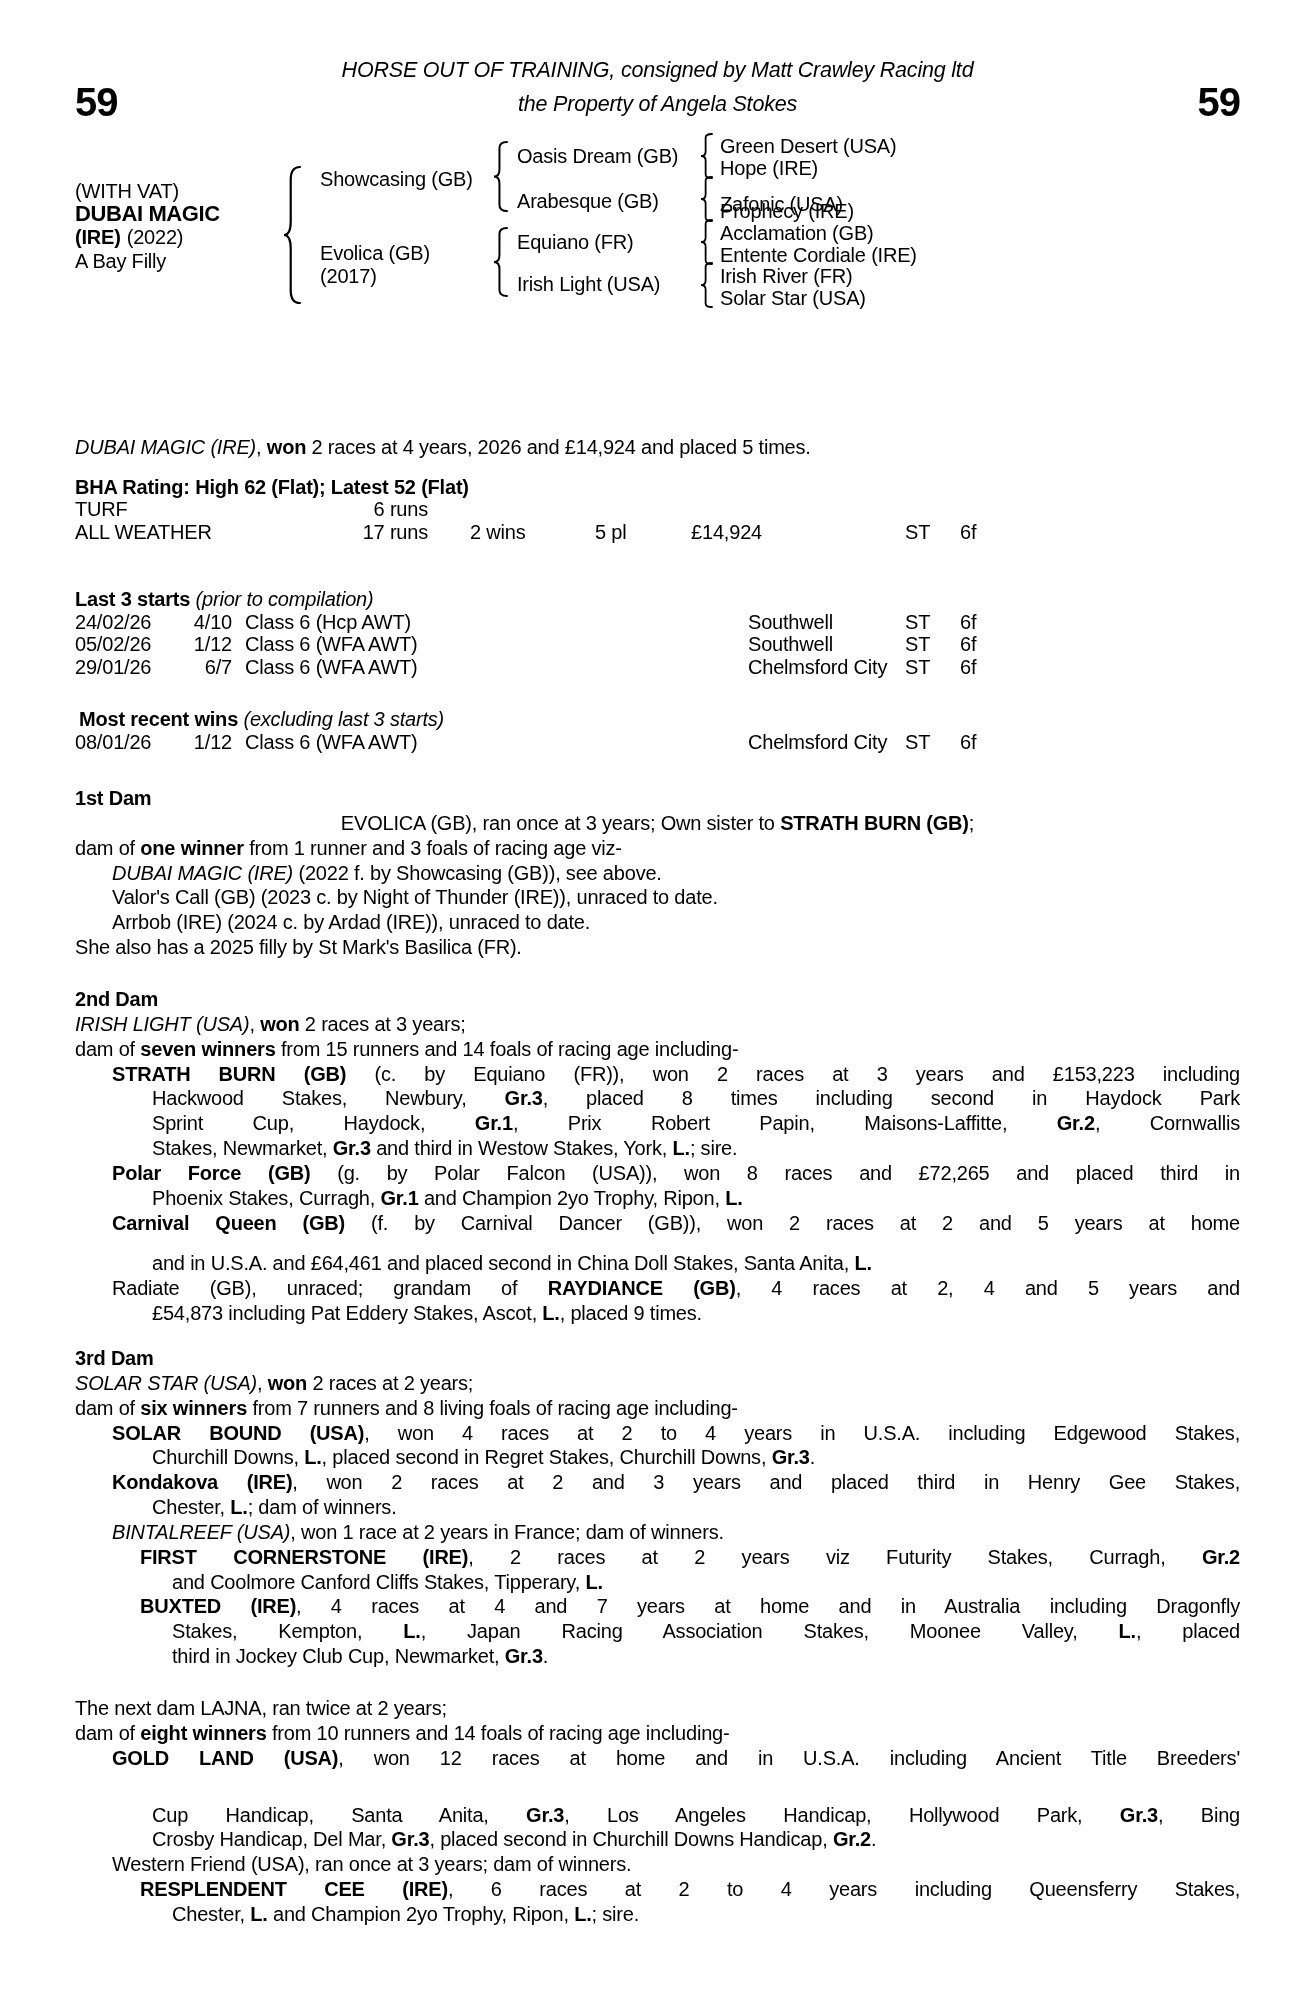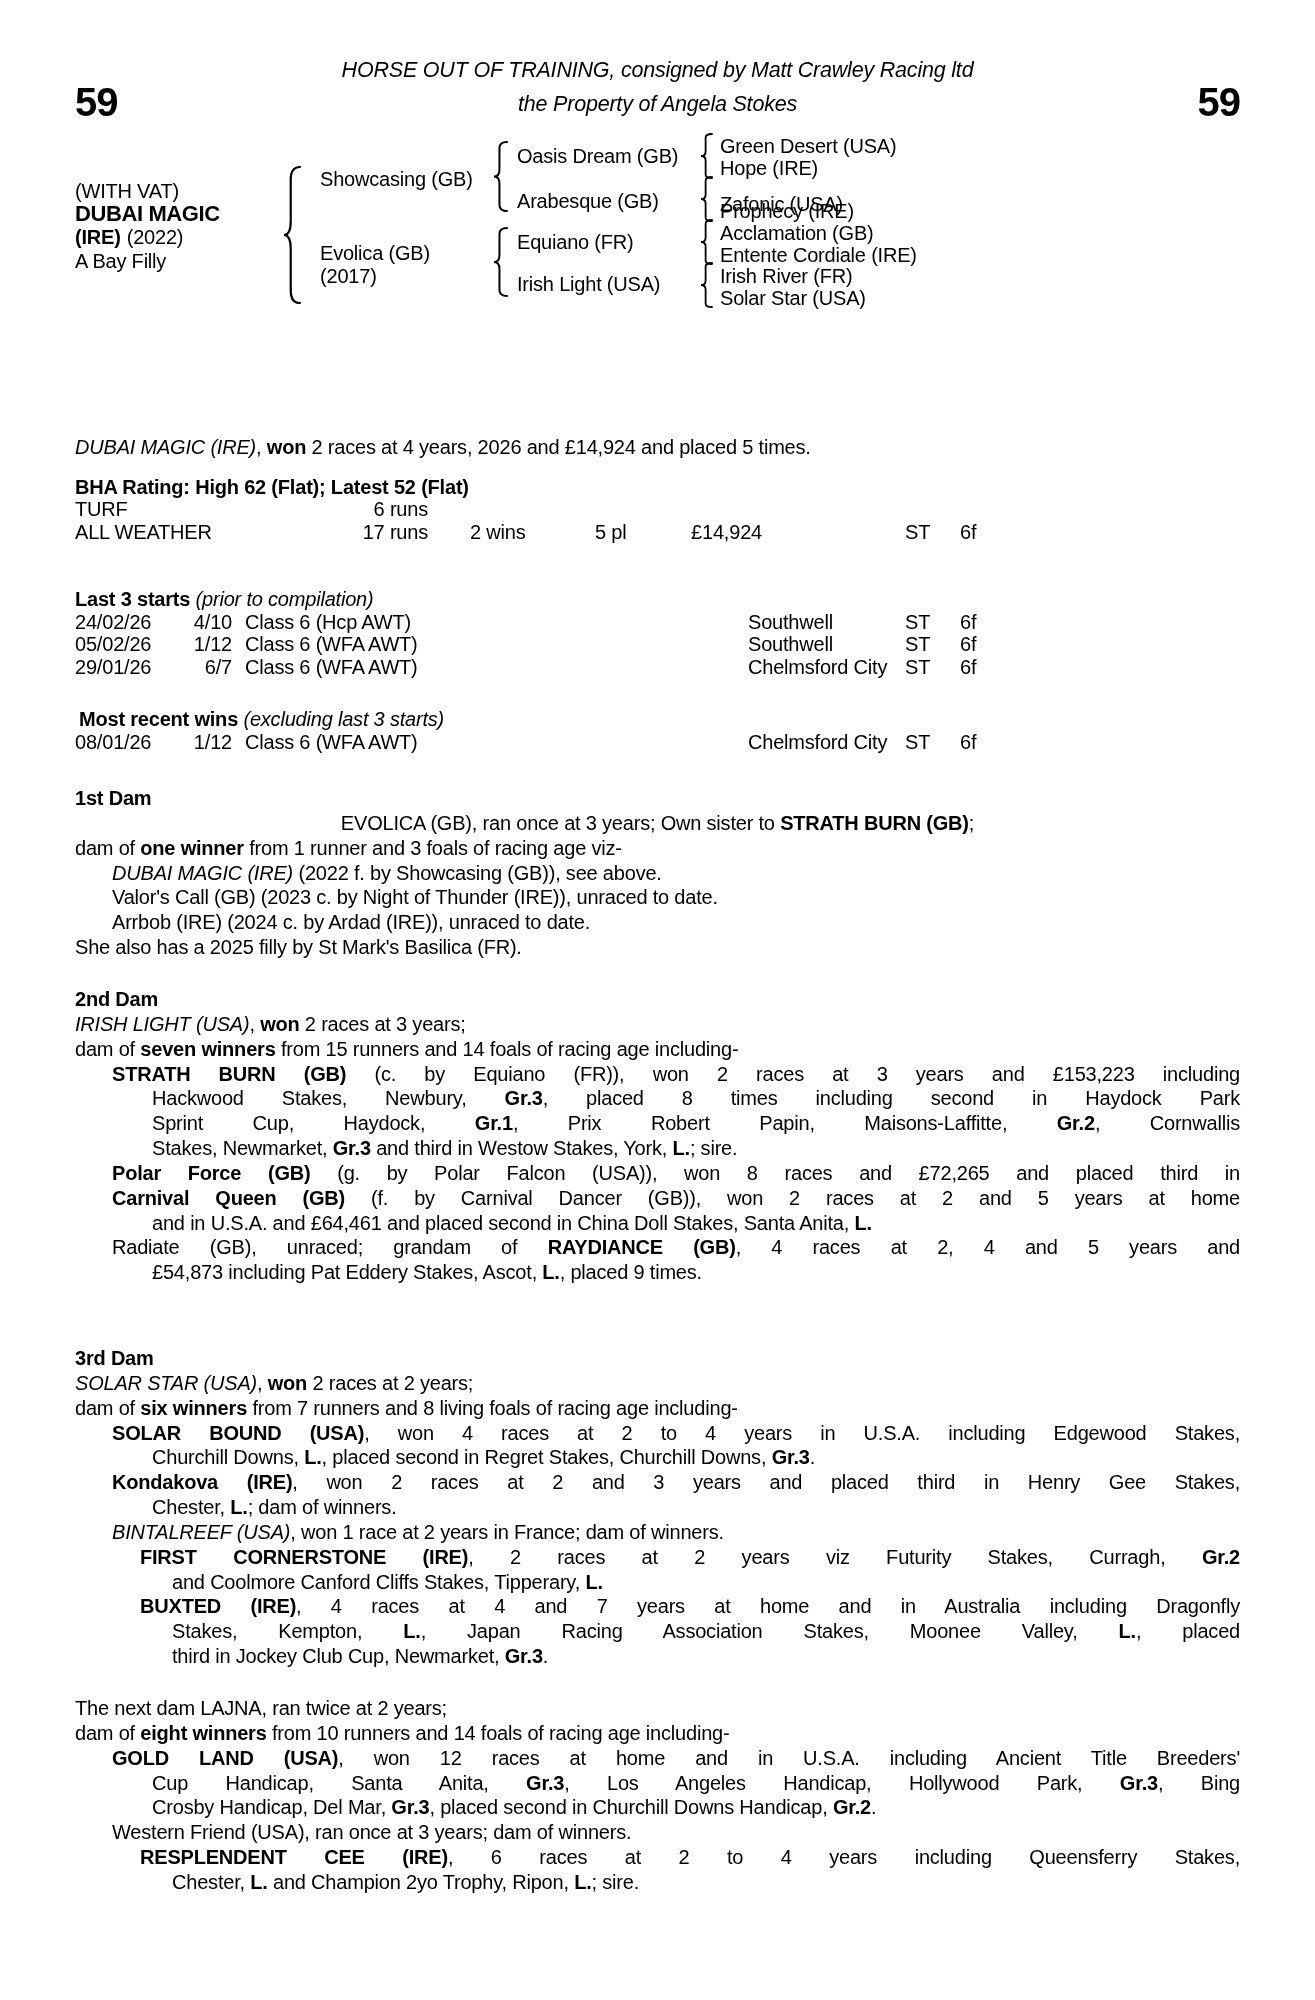--- a/index.html
+++ b/index.html
@@ -108,22 +108,23 @@
     </div>
   <div class="sec" style="top: 988px;">
       <div class="line" style="height: 24.85px; margin-left: 0px; width: 1165px;"><span class="b">2nd Dam</span></div>
       <div class="line" style="height: 24.85px; margin-left: 0px; width: 1165px;"><span class="i">IRISH LIGHT (USA)</span><span>, </span><span class="b">won</span><span> 2 races at 3 years;</span></div>
       <div class="line" style="height: 24.85px; margin-left: 0px; width: 1165px;"><span>dam of </span><span class="b">seven winners</span><span> from 15 runners and 14 foals of racing age including-</span></div>
       <div class="line j" style="height: 24.85px; margin-left: 37px; width: 1128px;"><span class="b">STRATH BURN (GB)</span><span> (c. by Equiano (FR)), won 2 races at 3 years and £153,223 including</span></div>
       <div class="line j" style="height: 24.85px; margin-left: 77px; width: 1088px;"><span>Hackwood Stakes, Newbury, </span><span class="b">Gr.3</span><span>, placed 8 times including second in Haydock Park</span></div>
       <div class="line j" style="height: 24.85px; margin-left: 77px; width: 1088px;"><span>Sprint Cup, Haydock, </span><span class="b">Gr.1</span><span>, Prix Robert Papin, Maisons-Laffitte, </span><span class="b">Gr.2</span><span>, Cornwallis</span></div>
       <div class="line" style="height: 24.85px; margin-left: 77px; width: 1088px;"><span>Stakes, Newmarket, </span><span class="b">Gr.3</span><span> and third in Westow Stakes, York, </span><span class="b">L.</span><span>; sire.</span></div>
       <div class="line j" style="height: 24.85px; margin-left: 37px; width: 1128px;"><span class="b">Polar Force (GB)</span><span> (g. by Polar Falcon (USA)), won 8 races and £72,265 and placed third in</span></div>
+      <div class="line" style="height: 24.85px; margin-left: 77px; width: 1088px;"><span>Phoenix Stakes, Curragh, </span><span class="b">Gr.1</span><span> and Champion 2yo Trophy, Ripon, </span><span class="b">L.</span></div>
       <div class="line j" style="height: 24.85px; margin-left: 37px; width: 1128px;"><span class="b">Carnival Queen (GB)</span><span> (f. by Carnival Dancer (GB)), won 2 races at 2 and 5 years at home</span></div>
-      <div class="line" style="height: 24.85px; margin-left: 77px; width: 1088px;"><span>and in U.S.A. and £64,461 and placed second in China Doll Stakes, Santa Anita, </span><span class="b">L.</span></div>
+      <div class="line" style="height: 24.85px; margin-left: 77px; width: 1088px; margin-top: 16px;"><span>and in U.S.A. and £64,461 and placed second in China Doll Stakes, Santa Anita, </span><span class="b">L.</span></div>
       <div class="line j" style="height: 24.85px; margin-left: 37px; width: 1128px;"><span>Radiate (GB), unraced; grandam of </span><span class="b">RAYDIANCE (GB)</span><span>, 4 races at 2, 4 and 5 years and</span></div>
       <div class="line" style="height: 24.85px; margin-left: 77px; width: 1088px;"><span>£54,873 including Pat Eddery Stakes, Ascot, </span><span class="b">L.</span><span>, placed 9 times.</span></div>
     </div>
   <div class="sec" style="top: 1347px;">
       <div class="line" style="height: 24.85px; margin-left: 0px; width: 1165px;"><span class="b">3rd Dam</span></div>
       <div class="line" style="height: 24.85px; margin-left: 0px; width: 1165px;"><span class="i">SOLAR STAR (USA)</span><span>, </span><span class="b">won</span><span> 2 races at 2 years;</span></div>
       <div class="line" style="height: 24.85px; margin-left: 0px; width: 1165px;"><span>dam of </span><span class="b">six winners</span><span> from 7 runners and 8 living foals of racing age including-</span></div>
       <div class="line j" style="height: 24.85px; margin-left: 37px; width: 1128px;"><span class="b">SOLAR BOUND (USA)</span><span>, won 4 races at 2 to 4 years in U.S.A. including Edgewood Stakes,</span></div>
       <div class="line" style="height: 24.85px; margin-left: 77px; width: 1088px;"><span>Churchill Downs, </span><span class="b">L.</span><span>, placed second in Regret Stakes, Churchill Downs, </span><span class="b">Gr.3</span><span>.</span></div>
       <div class="line j" style="height: 24.85px; margin-left: 37px; width: 1128px;"><span class="b">Kondakova (IRE)</span><span>, won 2 races at 2 and 3 years and placed third in Henry Gee Stakes,</span></div>
@@ -132,20 +133,20 @@
       <div class="line j" style="height: 24.85px; margin-left: 65px; width: 1100px;"><span class="b">FIRST CORNERSTONE (IRE)</span><span>, 2 races at 2 years viz Futurity Stakes, Curragh, </span><span class="b">Gr.2</span></div>
       <div class="line" style="height: 24.85px; margin-left: 97px; width: 1068px;"><span>and Coolmore Canford Cliffs Stakes, Tipperary, </span><span class="b">L.</span></div>
       <div class="line j" style="height: 24.85px; margin-left: 65px; width: 1100px;"><span class="b">BUXTED (IRE)</span><span>, 4 races at 4 and 7 years at home and in Australia including Dragonfly</span></div>
       <div class="line j" style="height: 24.85px; margin-left: 97px; width: 1068px;"><span>Stakes, Kempton, </span><span class="b">L.</span><span>, Japan Racing Association Stakes, Moonee Valley, </span><span class="b">L.</span><span>, placed</span></div>
       <div class="line" style="height: 24.85px; margin-left: 97px; width: 1068px;"><span>third in Jockey Club Cup, Newmarket, </span><span class="b">Gr.3</span><span>.</span></div>
     </div>
   <div class="sec" style="top: 1697px;">
       <div class="line" style="height: 24.85px; margin-left: 0px; width: 1165px;"><span>The next dam LAJNA, ran twice at 2 years;</span></div>
       <div class="line" style="height: 24.85px; margin-left: 0px; width: 1165px;"><span>dam of </span><span class="b">eight winners</span><span> from 10 runners and 14 foals of racing age including-</span></div>
       <div class="line j" style="height: 24.85px; margin-left: 37px; width: 1128px;"><span class="b">GOLD LAND (USA)</span><span>, won 12 races at home and in U.S.A. including Ancient Title Breeders'</span></div>
-      <div class="line j" style="height: 24.85px; margin-left: 77px; width: 1088px;"><span>Cup Handicap, Santa Anita, </span><span class="b">Gr.3</span><span>, Los Angeles Handicap, Hollywood Park, </span><span class="b">Gr.3</span><span>, Bing</span></div>
+      <div class="line j" style="height: 24.85px; margin-left: 77px; width: 1088px; margin-top: 32px;"><span>Cup Handicap, Santa Anita, </span><span class="b">Gr.3</span><span>, Los Angeles Handicap, Hollywood Park, </span><span class="b">Gr.3</span><span>, Bing</span></div>
       <div class="line" style="height: 24.85px; margin-left: 77px; width: 1088px;"><span>Crosby Handicap, Del Mar, </span><span class="b">Gr.3</span><span>, placed second in Churchill Downs Handicap, </span><span class="b">Gr.2</span><span>.</span></div>
       <div class="line" style="height: 24.85px; margin-left: 37px; width: 1128px;"><span>Western Friend (USA), ran once at 3 years; dam of winners.</span></div>
       <div class="line j" style="height: 24.85px; margin-left: 65px; width: 1100px;"><span class="b">RESPLENDENT CEE (IRE)</span><span>, 6 races at 2 to 4 years including Queensferry Stakes,</span></div>
       <div class="line" style="height: 24.85px; margin-left: 97px; width: 1068px;"><span>Chester, </span><span class="b">L.</span><span> and Champion 2yo Trophy, Ripon, </span><span class="b">L.</span><span>; sire.</span></div>
     </div>
 
 </div>
 
 </body></html>

